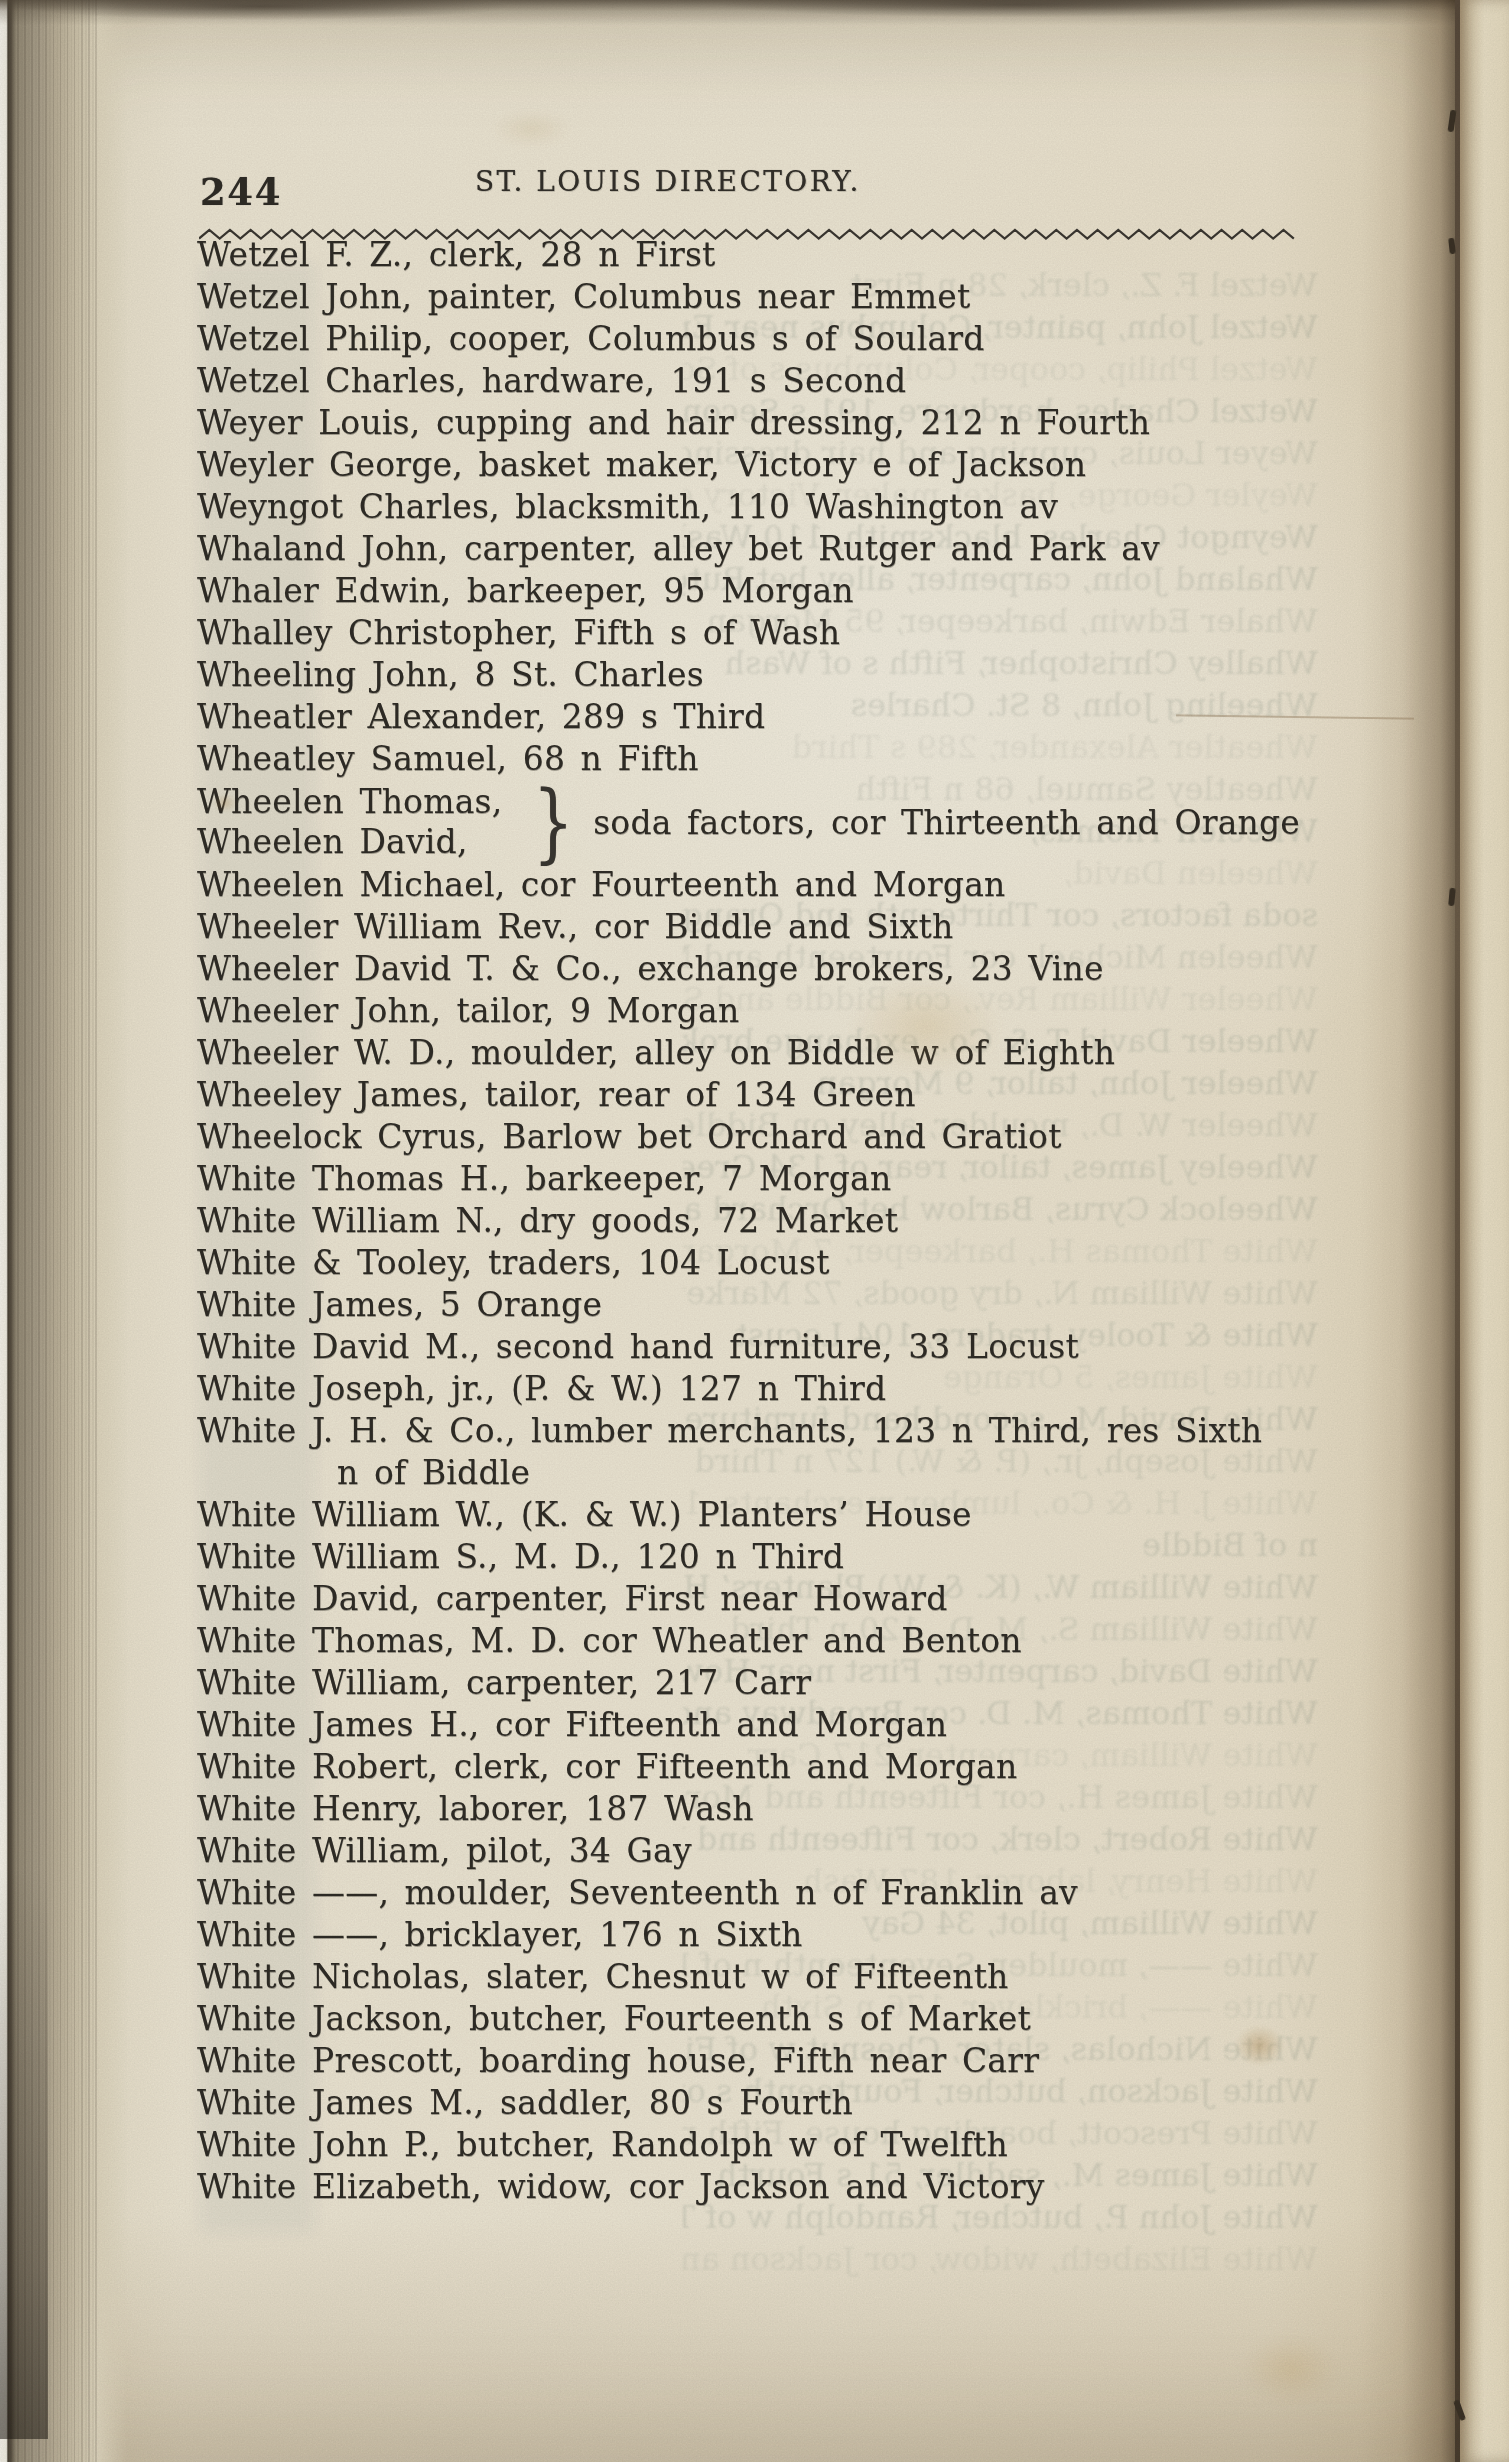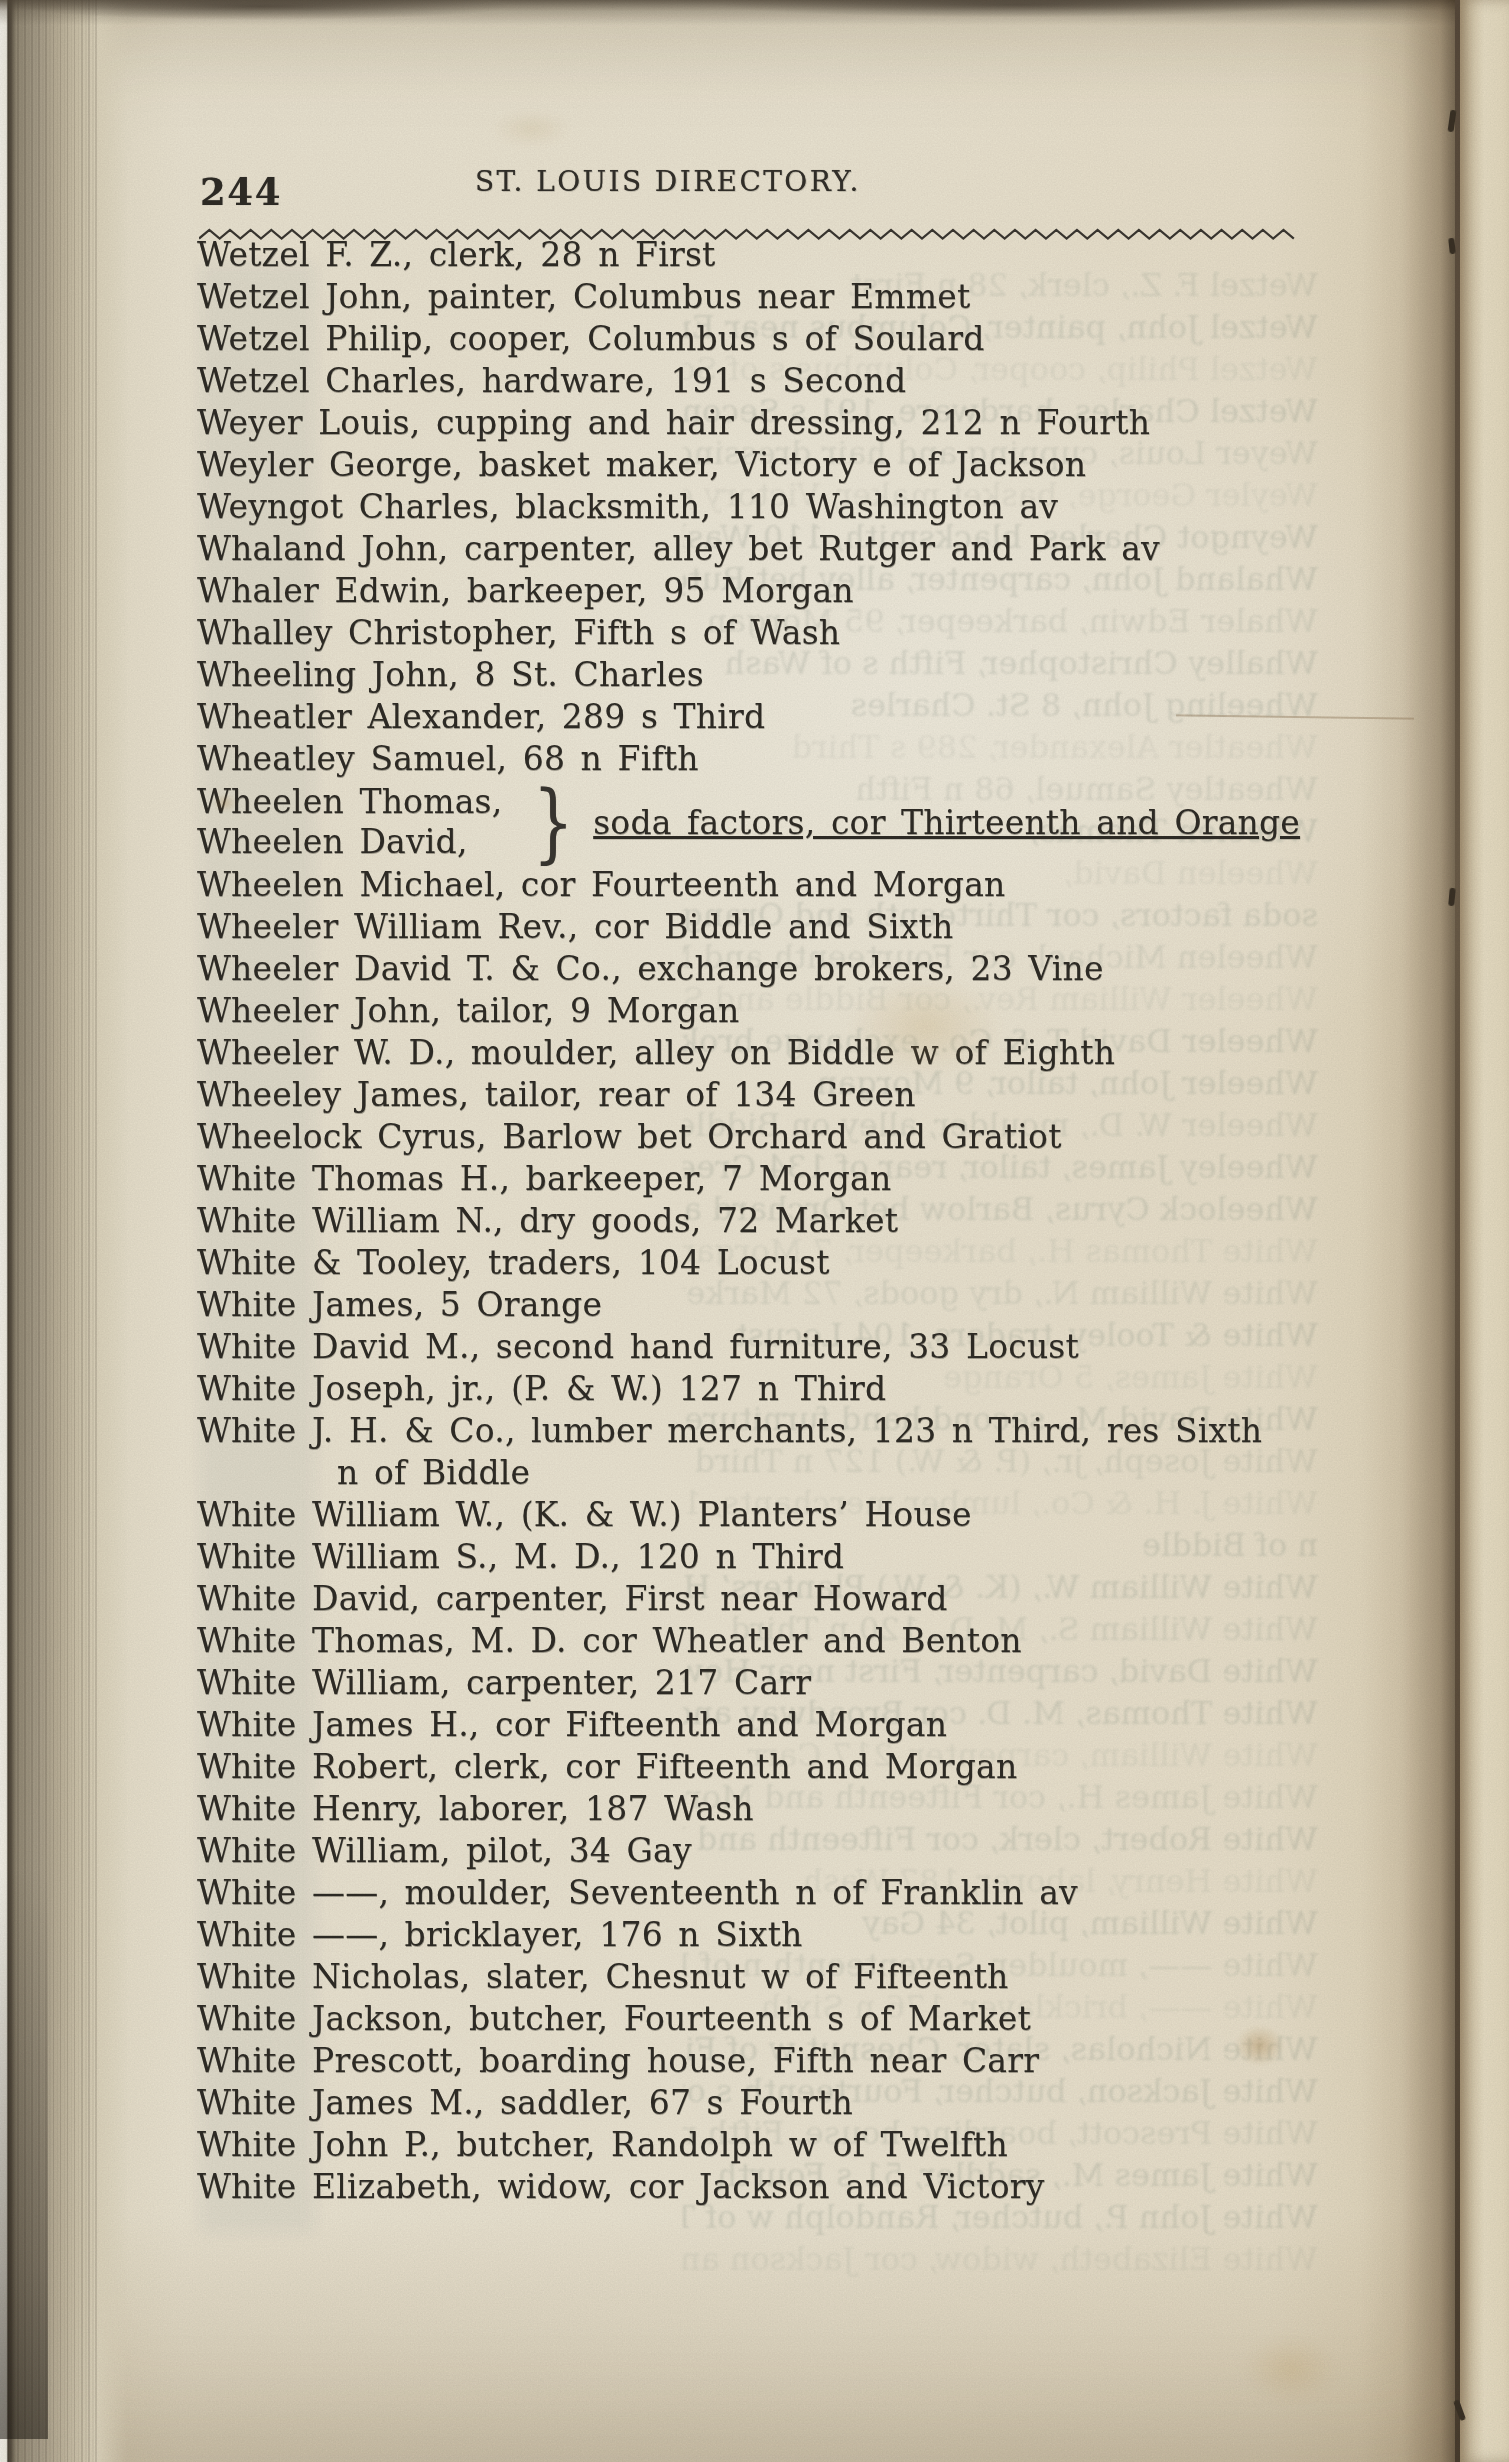--- a/index.html
+++ b/index.html
@@ -109,21 +109,21 @@
   .entry-line{white-space:nowrap;height:42px;}
   .entry-line.continuation{padding-left:140px;}
   .brace-group{display:flex;align-items:center;height:84px;}
   .brace-names{min-width:327px;}
   .brace-names div{height:40px;line-height:40px;}
   .brace-glyph{
     font-size:86px;line-height:84px;color:#3a3731;
     transform:scaleX(.75);margin-left:1.6px;
     text-shadow:0 0 0.8px rgba(47,44,38,.5);
   }
-  .brace-desc{margin-left:12.7px;padding-top:1.6px;white-space:nowrap;text-decoration:underline;}
+  .brace-desc{margin-left:12.7px;padding-top:1.6px;white-space:nowrap;}
   
   .texture{position:absolute;inset:0;mix-blend-mode:multiply;opacity:.5;pointer-events:none;}
 </style>
 </head>
 <body>
 
 <div class="scan">
   <div class="page-surface"></div>
 
   <div class="spine"></div>
@@ -237,21 +237,21 @@
       <div class="entry-line">White William, carpenter, 217 Carr</div>
       <div class="entry-line">White James H., cor Fifteenth and Morgan</div>
       <div class="entry-line">White Robert, clerk, cor Fifteenth and Morgan</div>
       <div class="entry-line">White Henry, laborer, 187 Wash</div>
       <div class="entry-line">White William, pilot, 34 Gay</div>
       <div class="entry-line">White ——, moulder, Seventeenth n of Franklin av</div>
       <div class="entry-line">White ——, bricklayer, 176 n Sixth</div>
       <div class="entry-line">White Nicholas, slater, Chesnut w of Fifteenth</div>
       <div class="entry-line">White Jackson, butcher, Fourteenth s of Market</div>
       <div class="entry-line">White Prescott, boarding house, Fifth near Carr</div>
-      <div class="entry-line">White James M., saddler, 67 s Fourth</div>
+      <div class="entry-line">White James M., saddler, 80 s Fourth</div>
       <div class="entry-line">White John P., butcher, Randolph w of Twelfth</div>
       <div class="entry-line">White Elizabeth, widow, cor Jackson and Victory</div>
     </main>
 
   <div class="stain s1"></div>
   <div class="stain s2"></div>
   <div class="stain s3"></div>
   <div class="stain s4"></div>
   <div class="stain s5"></div>
   <div class="scratch"></div>

